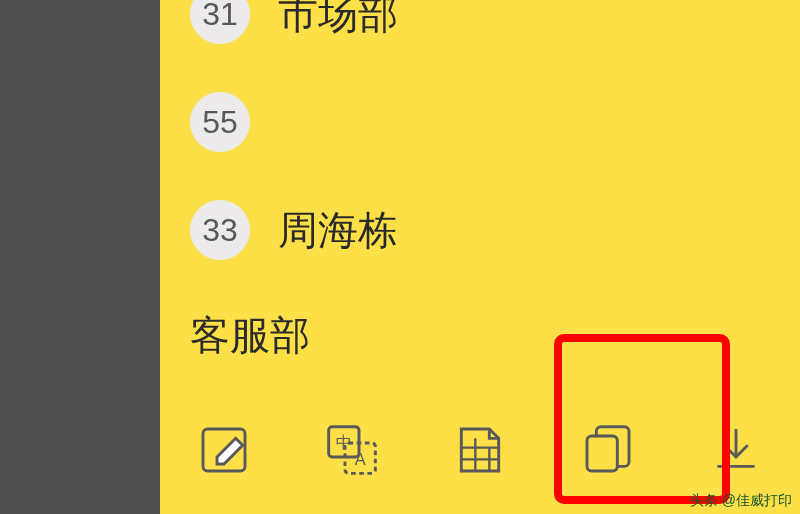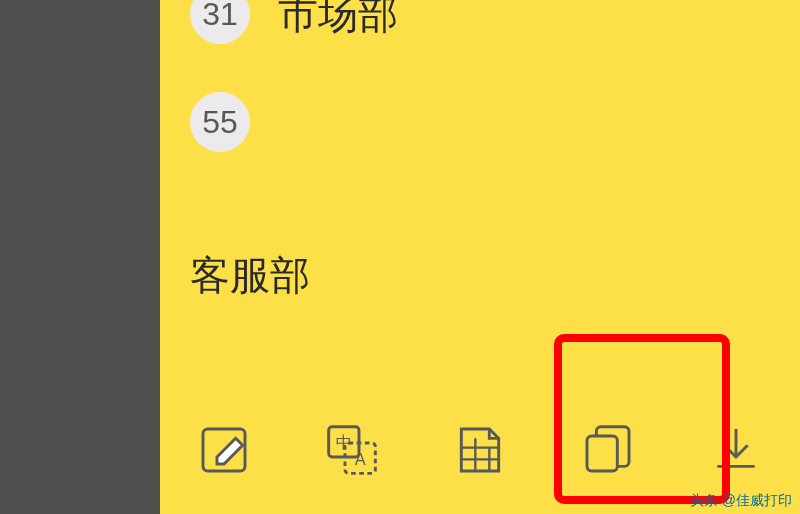--- a/index.html
+++ b/index.html
@@ -88,38 +88,40 @@
       left: 394px;
       top: 334px;
       width: 176px;
       height: 170px;
     }
     .watermark {
       position: absolute;
       right: 8px;
       bottom: 4px;
       font-size: 14px;
-      color: #0369a1;
+      color: #14532d;
     }
   </style>
 </head>
 <body>
 
 <div class="dark-sidebar"></div>
 
 <div class="main">
   <div class="list">
     <div class="list-item first">
       <div class="badge">31</div>
       <div class="item-label">市场部</div>
     </div>
     <div class="list-item">
       <div class="badge">55</div>
     </div>
     <div class="list-item">
+      <div class="badge">33</div>
+      <div class="item-label">周海栋</div>
     </div>
     <div class="list-item">
       <div class="item-label">客服部</div>
     </div>
   </div>
 
   <div class="toolbar">
     <div class="tool-btn">
       <svg viewBox="0 0 48 48">
         <rect x="6" y="6" width="36" height="36" rx="4"></rect>

